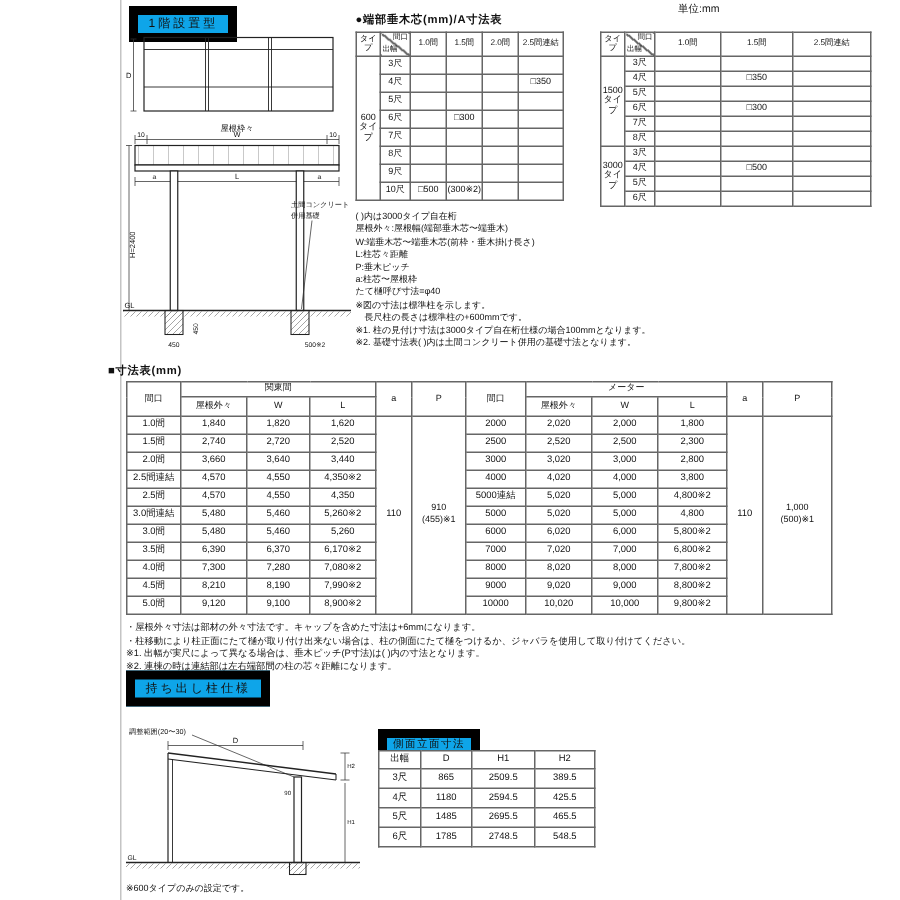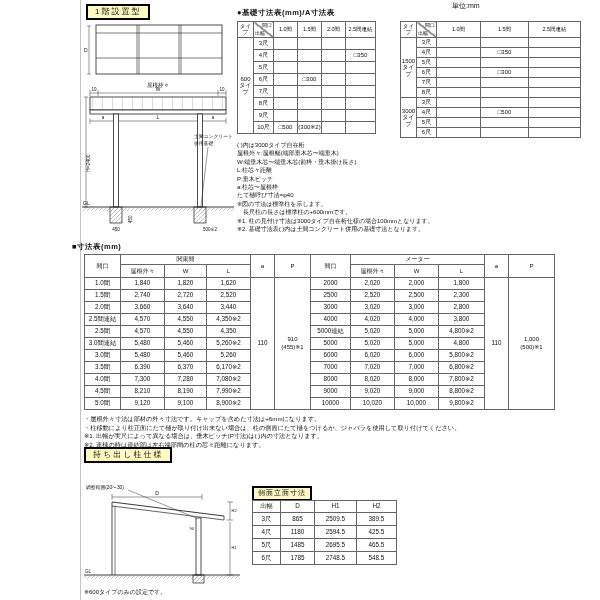--- a/index.html
+++ b/index.html
@@ -1,19 +1,19 @@
 <!DOCTYPE html>
 <html><head>
 <meta charset="utf-8">
 <style>
   *{box-sizing:border-box;margin:0;padding:0}
   html,body{width:600px;height:600px}
   body{position:relative;font-family:"Liberation Sans","DejaVu Sans",sans-serif;color:#111;background:#fff;overflow:hidden}
   .abs{position:absolute}
-  .tag{border:2px solid #000000;background:#fef9c3;font-size:8px;line-height:1.25;padding:1px 7px;letter-spacing:2px;white-space:nowrap}
+  .tag{border:6px solid #000000;background:#0ea5e9;font-size:8px;line-height:1.25;padding:1px 7px;letter-spacing:2px;white-space:nowrap}
   .sec-title{font-size:7.5px;font-weight:bold;white-space:nowrap;letter-spacing:.5px}
   table.t{border-collapse:collapse;table-layout:fixed;background:#fff;border:1px solid #444}
   .t td{border:1px solid #666;font-size:6px;text-align:center;vertical-align:middle;padding:0;line-height:1.05;overflow:hidden}
   .t thead td{font-size:5.5px;height:16px}
   #f-left tbody td{height:12px}
   #f-right tbody td{height:10px}
   #dim-table thead tr:first-child td{height:10px;font-size:6px}
   #dim-table thead tr:last-child td{height:13px;font-size:6px}
   #dim-table tbody td{height:12px;font-size:6.3px}
   #side-table thead td{height:12px;font-size:6.3px}
@@ -91,21 +91,21 @@
   <line x1="0" y1="127" x2="152" y2="127" stroke="#222" stroke-width="0.9"></line>
   <rect x="0" y="127.5" width="152" height="3.5" fill="url(#patHatch)" stroke="none"></rect>
   <text x="1" y="125" font-size="5">GL</text>
   <rect x="28" y="127" width="12" height="16" fill="url(#patHatch)" stroke="#222" stroke-width="0.7"></rect>
   <rect x="112" y="127" width="12" height="16" fill="url(#patHatch)" stroke="#222" stroke-width="0.7"></rect>
   <text x="34" y="151" text-anchor="middle" font-size="4.5">450</text>
   <text transform="translate(50,143) rotate(-90)" font-size="4.5">450</text>
   <text x="128" y="151" text-anchor="middle" font-size="4.5">500※2</text>
 </svg>
 
-<div class="abs sec-title" style="left:237px;top:8px">●基礎寸法表(mm)/A寸法表</div>
+<div class="abs sec-title" style="left:237px;top:8px">●端部垂木芯(mm)/A寸法表</div>
 
 <table class="t abs" id="f-left" style="left:237px;top:21px">
   <colgroup>
     <col style="width:16px">
       <col style="width:20px">
       <col style="width:24px">
     <col style="width:24px">
       <col style="width:24px">
       <col style="width:30px">
   </colgroup>

